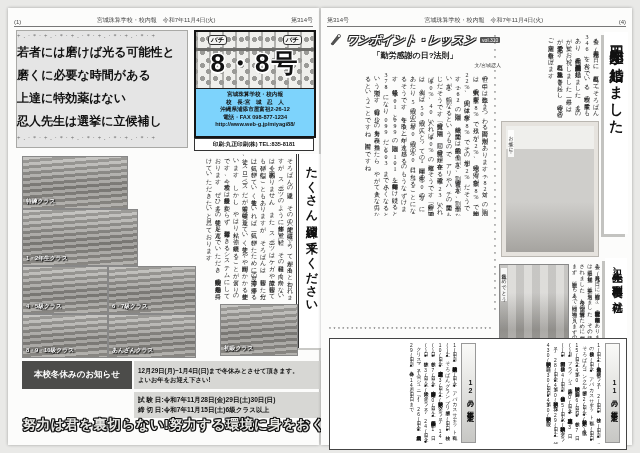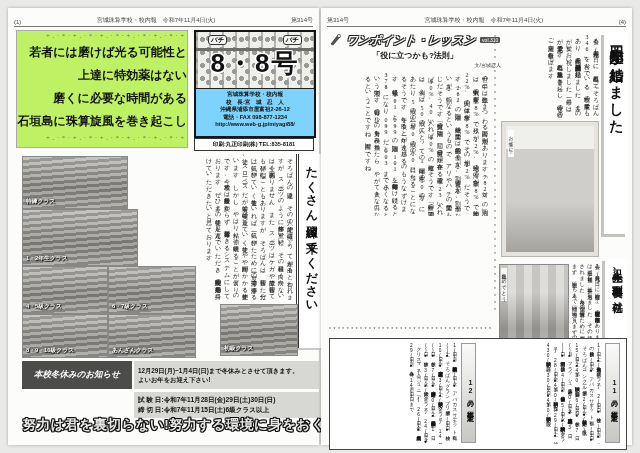--- a/index.html
+++ b/index.html
@@ -5,22 +5,22 @@
   html,body{margin:0;padding:0;background:#dcdcda;font-family:"Liberation Sans",sans-serif;}
   .canvas{position:relative;width:640px;height:453px;background:#e9e9e7;overflow:hidden;}
   .page{position:absolute;top:8px;width:311px;height:437px;background:#fcfcfb;box-shadow:0 0 3px rgba(0,0,0,.3);}
   #pageL{left:8px}
   #pageR{left:321px}
   .phead{position:absolute;top:4px;left:6px;right:6px;height:13px;border-bottom:1px solid #777;
          font-size:6px;color:#444;display:flex;justify-content:space-between;align-items:flex-end;padding-bottom:1px;}
   .v{writing-mode:vertical-rl;text-orientation:upright;}
   .abs{position:absolute;}
   
-  .motto{left:8px;top:22px;width:170px;height:116px;background:#bef264;border:1px solid #a9a9a6;
-         text-align:right;font-family:"Liberation Serif",serif;}
+  .motto{left:8px;top:22px;width:170px;height:116px;background:#e5e5e5;border:1px solid #a9a9a6;
+         text-align:left;font-family:"Liberation Serif",serif;}
   .sparkle{font-size:6px;color:#666;letter-spacing:3px;line-height:10px;overflow:hidden;white-space:nowrap;}
   .motto-line{font-size:12px;font-weight:700;line-height:23px;color:#111;white-space:nowrap;}
   .mast{left:186px;top:22px;width:118px;height:104px;border:2px solid #151515;background:#7dd3fc;}
   .aba{position:relative;height:56px;border-bottom:1px solid #222;
        background:
         radial-gradient(circle,#9a9a97 0 2.4px,transparent 2.8px),
         radial-gradient(circle,#9a9a97 0 2.4px,transparent 2.8px),
         repeating-linear-gradient(90deg,#b3b3b0 0 2px,#efefec 2px 13px);
        background-size:13px 11px,13px 13px,auto;background-position:6px 1px,0 40px,0 0;}
   .aba-beam{position:absolute;left:0;right:0;top:16px;height:2.5px;background:#6d6d6a;}
@@ -36,21 +36,21 @@
        border-left:3px double #333;border-right:3px double #333;background:#fff;padding:3px 1px;color:#111;
        box-shadow:2px 2px 0 #c9c9c6;}
   .art-body{font-size:6px;line-height:9px;color:#222;overflow:hidden;font-family:"Liberation Serif",serif;}
   .photo{background:
       repeating-linear-gradient(175deg,rgba(255,255,255,.22) 0 3px,rgba(0,0,0,.14) 3px 6px),
       linear-gradient(180deg,#b7b6b2,#8b8985 60%,#a09e99);
       border:1px solid #888;}
   .pcap{position:absolute;left:3px;bottom:2px;font-size:5.8px;color:#fff;font-weight:700;
         text-shadow:0 0 2px #000,1px 1px 1px #000;}
   .nlabel{background:#4c4c4a;color:#fff;font-weight:700;display:flex;flex-direction:column;
-          align-items:center;justify-content:center;text-align:center;font-style:italic;}
+          align-items:center;justify-content:center;text-align:center;}
   .ncontent{background:#d7d7d4;color:#111;font-weight:700;display:flex;flex-direction:column;justify-content:center;
             padding:0 4px;}
   .slogan{left:10px;top:408px;width:312px;text-align:center;font-size:13.5px;font-weight:800;color:#e6e6e3;
       text-shadow:-1px -1px 0 #111,1px -1px 0 #111,-1px 1px 0 #111,1px 1px 0 #111,0 -1.2px 0 #111,0 1.2px 0 #111,-1.2px 0 0 #111,1.2px 0 0 #111;
       letter-spacing:0.5px;white-space:nowrap;}
   
   .banner{left:8px;top:22px;width:172px;height:38px;}
   .banner-title{font-size:11.5px;font-weight:800;font-style:italic;color:#fff;transform:skewX(-6deg);display:inline-block;
       text-shadow:-1px -1px 0 #222,1px -1px 0 #222,-1px 1px 0 #222,1px 1px 0 #222,0 1.4px 0 #222;letter-spacing:0;white-space:nowrap;}
   .volbox{font-size:5px;background:#555;color:#fff;padding:0 2px;border-radius:1px;vertical-align:middle;}
@@ -79,23 +79,23 @@
   <div class="page" id="pageL">
     <div class="phead">
       <span>(1)</span>
       <span>宮城珠算学校・校内報　令和7年11月4日(火)</span>
       <span>第314号</span>
     </div>
 
     <div class="abs motto">
       <div class="sparkle">+.·*·+.·*·+.·*·+.·*·+.·*·+</div>
       <div class="motto-line">若者には磨けば光る可能性と</div>
+      <div class="motto-line">磨くに必要な時間がある</div>
       <div class="motto-line">上達に特効薬はない</div>
-      <div class="motto-line">磨くに必要な時間がある</div>
-      <div class="motto-line">石垣島に珠算旋風を巻き起こし</div>
+      <div class="motto-line">忍人先生は選挙に立候補し</div>
       <div class="sparkle">+.·*·+.·*·+.·*·+.·*·+.·*·+</div>
     </div>
 
     <div class="abs mast">
       <div class="aba">
         <div class="aba-beam"></div>
         <span class="pachi" style="left:12px">バチ</span>
         <span class="pachi" style="right:12px">バチ</span>
         <div class="mast-title">8・8号</div>
       </div>
@@ -156,21 +156,21 @@
 
     <div class="abs banner">
       <div style="white-space:nowrap;">
         <svg width="13" height="13" viewBox="0 0 13 13" style="vertical-align:middle">
           <path d="M2 11 L9 2 L11 4 L4 12 Z" fill="#555" stroke="#222" stroke-width="0.6"></path>
           <circle cx="10" cy="3" r="1.6" fill="#eee" stroke="#222" stroke-width="0.6"></circle>
         </svg>
         <span class="banner-title">ワンポイント・レッスン</span>
         <span class="volbox">vol.310</span>
       </div>
-      <div class="banner-sub">「役に立つかも?法則」</div>
+      <div class="banner-sub">「勤労感謝の日?法則」</div>
       <div class="banner-author">文/宮城忍人</div>
     </div>
 
     <div class="abs v art-body" style="left:8px;top:64px;width:160px;height:144px;">世の中には数字にまつわる面白い法則があります。「78対22の法則」は、大気中の窒素が78%で残りが22%、地球の海の割合が78%で陸地が22%、人間の体は水分が78%でその他が22%だそうです。「2・6・2の法則」は、組織や集団では意欲的に働く人が2割、普通の人が6割、働かない人が2割になるというもので、アリやハチの集団でも同じだそうです。「誕生日の法則」は、同じ誕生日の組が存在する確率で、23人いれば50%、40人いれば90%の確率だそうです。「年齢の法則」では、例えば、50歳の人にとっての1年間は人生の50分の1にあたり、5歳の人の一日が50歳の人の10日に当たることになるそうです。年を取ると一年が速く感じるのもうなずけます。最後に「1・01と0・99の法則」は、1・01を一年間毎日かけ続けると37・8になり、0・99だと0・03まで小さくなるという法則です。毎日の少しの努力を積み重ねたら、やがて大きな力になるということですね。面白いですね。</div>
 
     <div class="abs v divider-v" style="left:169px;top:26px;width:8px;height:292px;">****************************************</div>
 
     <div class="abs v vtitle" style="left:283px;top:24px;width:20px;height:196px;font-size:14px;">三四郎先生が結婚しました</div>
     <div class="abs v art-body" style="left:181px;top:26px;width:98px;height:84px;">去る、九月十四日(日)に、石垣島にて「そろばん教室346」を営んでいる、本校の卒業生でもあり、忍人先生の五男宮城三四郎先生が結婚しました。多くの関係者が集いお祝いしました。十一月には、新居兼新教室が完成予定です。石垣島に珠算旋風を巻き起こし、今後の益々のご活躍を祈念申し上げます。</div>
     <div class="abs wphoto" style="left:181px;top:114px;width:88px;height:126px;">

